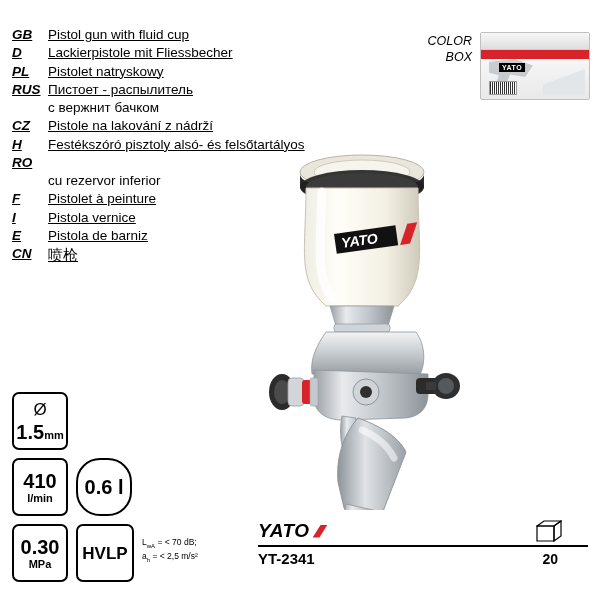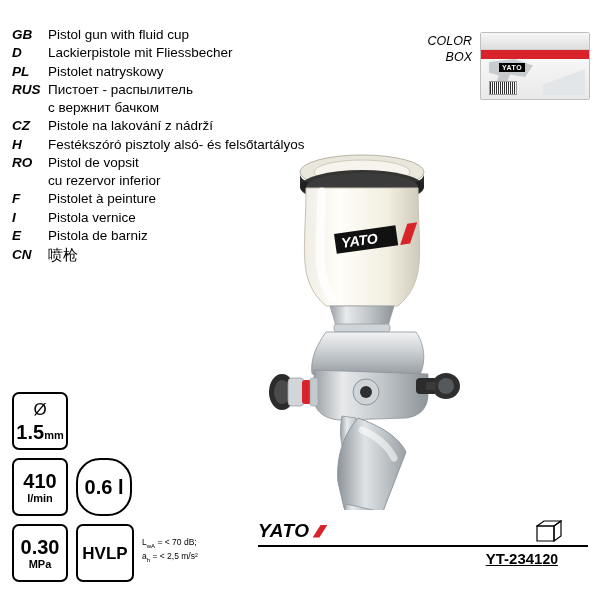--- a/index.html
+++ b/index.html
@@ -9,23 +9,24 @@
     font-family:"Liberation Sans", sans-serif;
     color:#000;
     position:relative;
     overflow:hidden;
   }
   
   #lang-list{
     position:absolute;left:12px;top:26px;width:330px;
   }
   .lang-row{
-    display:flex;align-items:center;
+    display:flex;align-items:flex-start;
     line-height:1.28;
     margin-bottom:1px;
+    text-decoration:underline;
   }
   .lang-code{
     width:36px;flex:0 0 36px;
     font-style:italic;font-weight:bold;
     font-size:13.5px;
   }
   .lang-name{
     font-size:13.5px;
   }
   .lang-cont{
@@ -129,23 +130,22 @@
   #yato-mark{
     width:15px;height:13px;margin-left:3px;
     background:#d8232a;
     clip-path:polygon(0% 100%,55% 0%,100% 0%,45% 100%);
   }
   #box-icon{
     width:26px;height:22px;position:relative;margin-right:26px;
   }
   #br-rule{border-top:2px solid #000;}
   #br-bottom{
-    display:flex;align-items:center;justify-content:flex-end;
+    display:flex;align-items:center;justify-content:space-between;
     padding-top:3px;
-    text-decoration:underline;
   }
   #model-no{font-size:15px;font-weight:bold;}
   #qty{font-size:14px;font-weight:bold;margin-right:30px;}
 </style>
 </head>
 <body>
 
 <div id="lang-list">
 
   <div class="lang-row">
@@ -174,21 +174,20 @@
     <span class="lang-name">Pistole na lakování z nádrží</span>
   </div>
 
   <div class="lang-row">
     <span class="lang-code">H</span>
     <span class="lang-name">Festékszóró pisztoly alsó- és felsőtartályos</span>
   </div>
 
   <div class="lang-row">
     <span class="lang-code">RO</span>
-    <span class="lang-name">Pistol de vopsit</span>
   </div>
   <div class="lang-cont">cu rezervor inferior</div>
 
   <div class="lang-row">
     <span class="lang-code">F</span>
     <span class="lang-name">Pistolet à peinture</span>
   </div>
 
   <div class="lang-row">
     <span class="lang-code">I</span>

